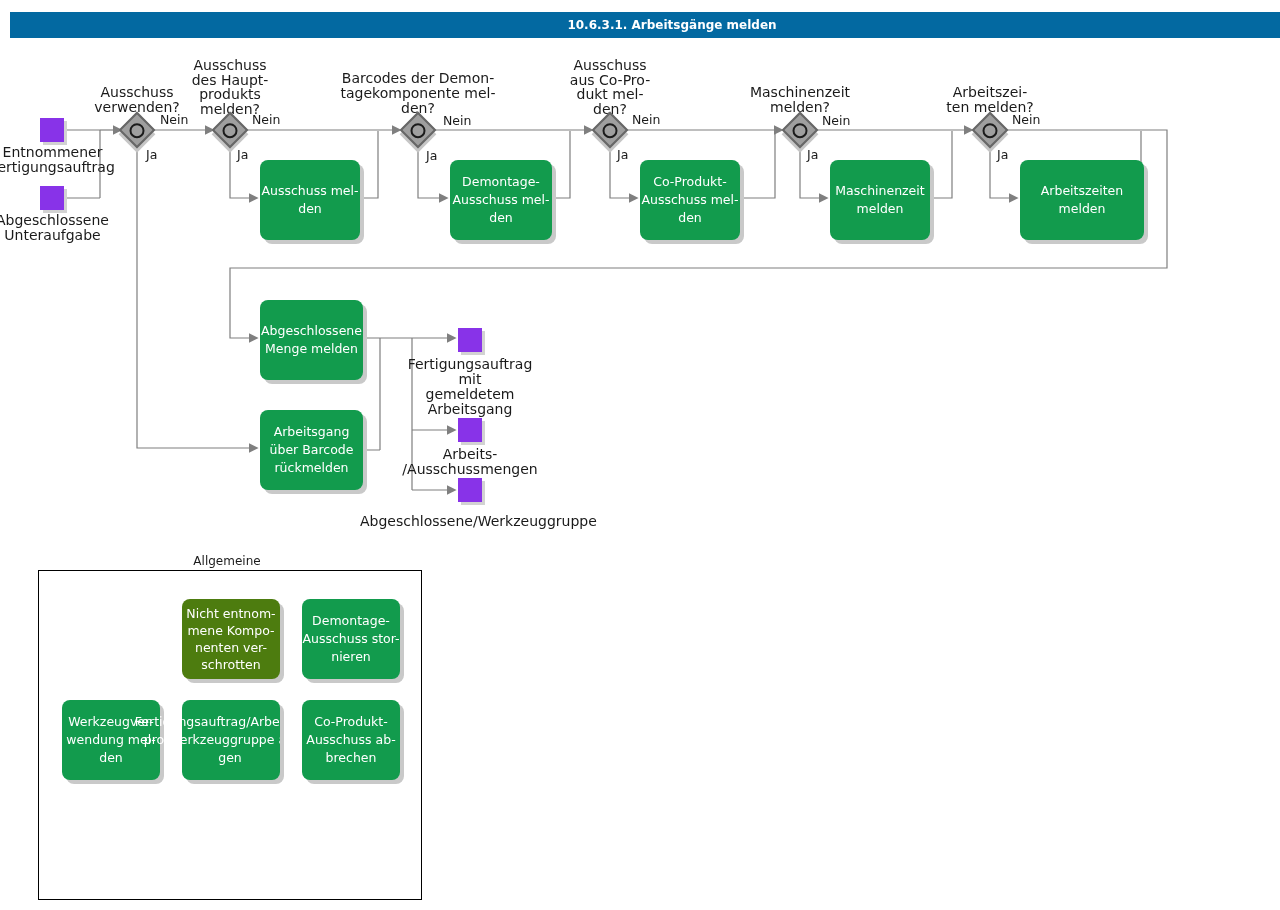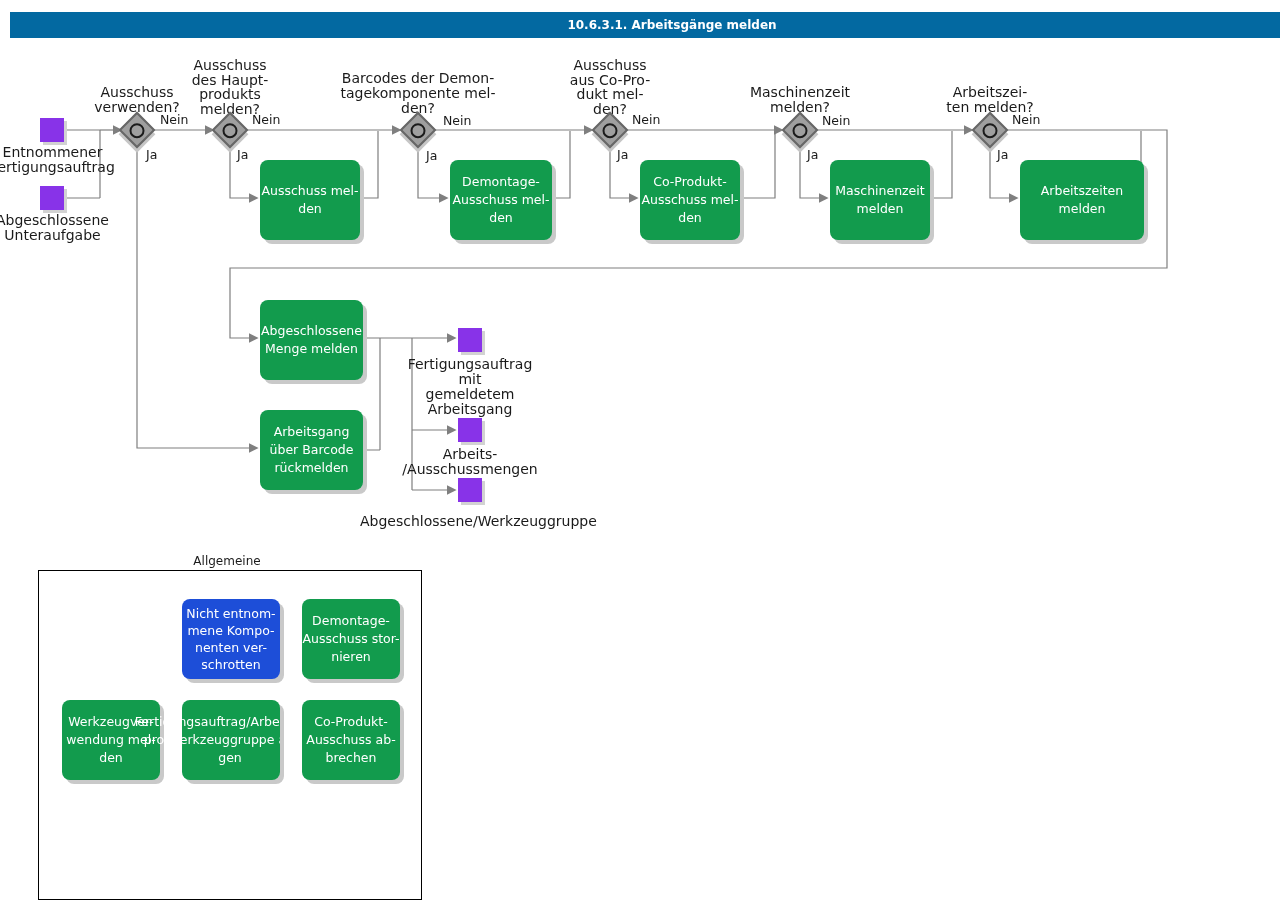--- a/index.html
+++ b/index.html
@@ -193,21 +193,21 @@
   <div class="lbl" style="left:400px;top:447px;width:140px">Arbeits-
 /Ausschussmengen</div>
 
   <div class="sq" style="left: 458px; top: 478px; background-color: rgb(136, 51, 232);"></div>
   <div class="lbl" style="left:360px;top:514px;width:220px">Abgeschlossene/Werkzeuggruppe</div>
 
   <div class="lbl" style="left:162px;top:554px;width:130px;font-size:12px">Allgemeine</div>
   <div class="frame" style="left:38px;top:570px;width:382px;height:328px"></div>
 
 
-  <div class="task small" style="left: 182px; top: 599px; width: 98px; height: 80px; background-color: #1d4ed8;">
+  <div class="task small" style="left: 182px; top: 599px; width: 98px; height: 80px; background-color: #4d7c0f;">
     <span class="tlabel">Nicht entnom-
 mene Kompo-
 nenten ver-
 schrotten</span>
     </div>
 
   <div class="task" style="left: 302px; top: 599px; width: 98px; height: 80px; background-color: rgb(18, 155, 77);">
     <span class="tlabel">Demontage-
 Ausschuss stor-
 nieren</span>

